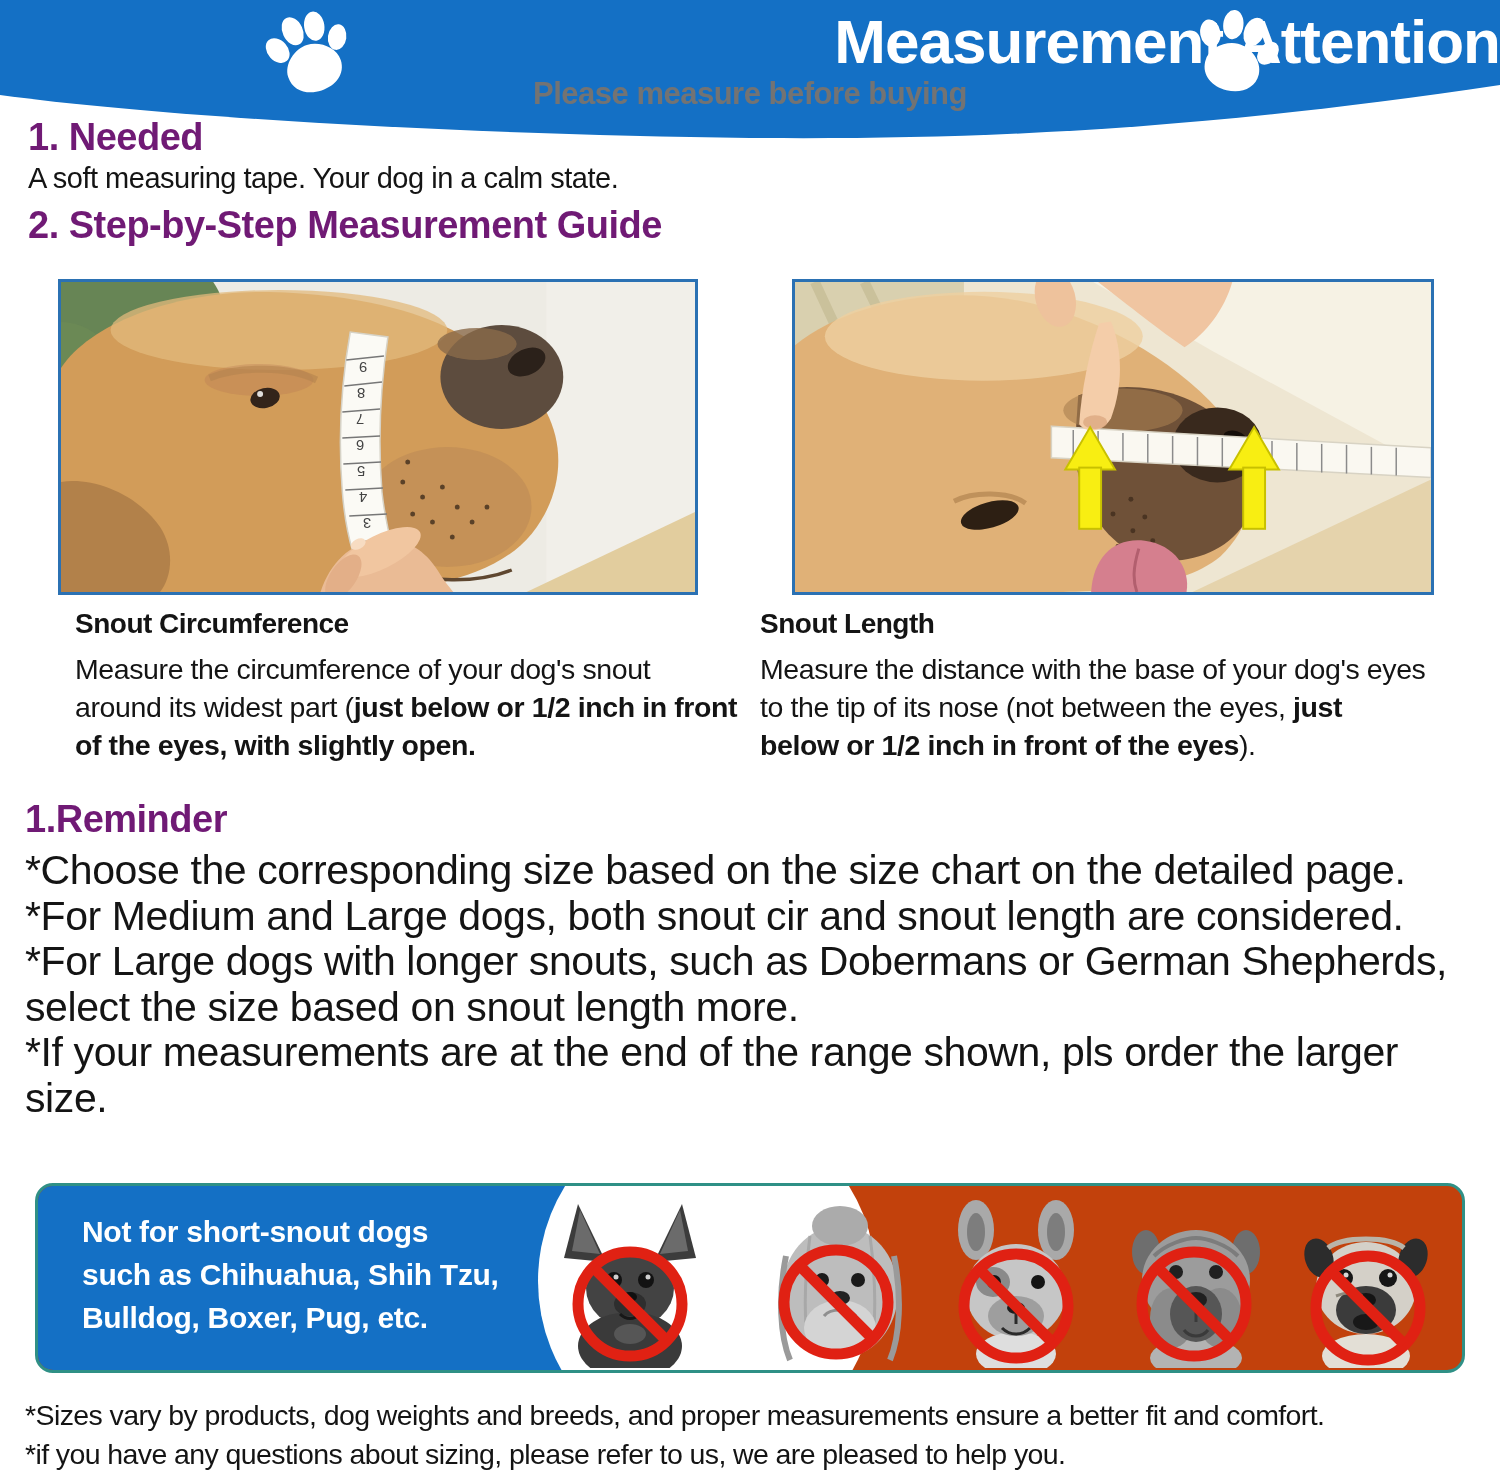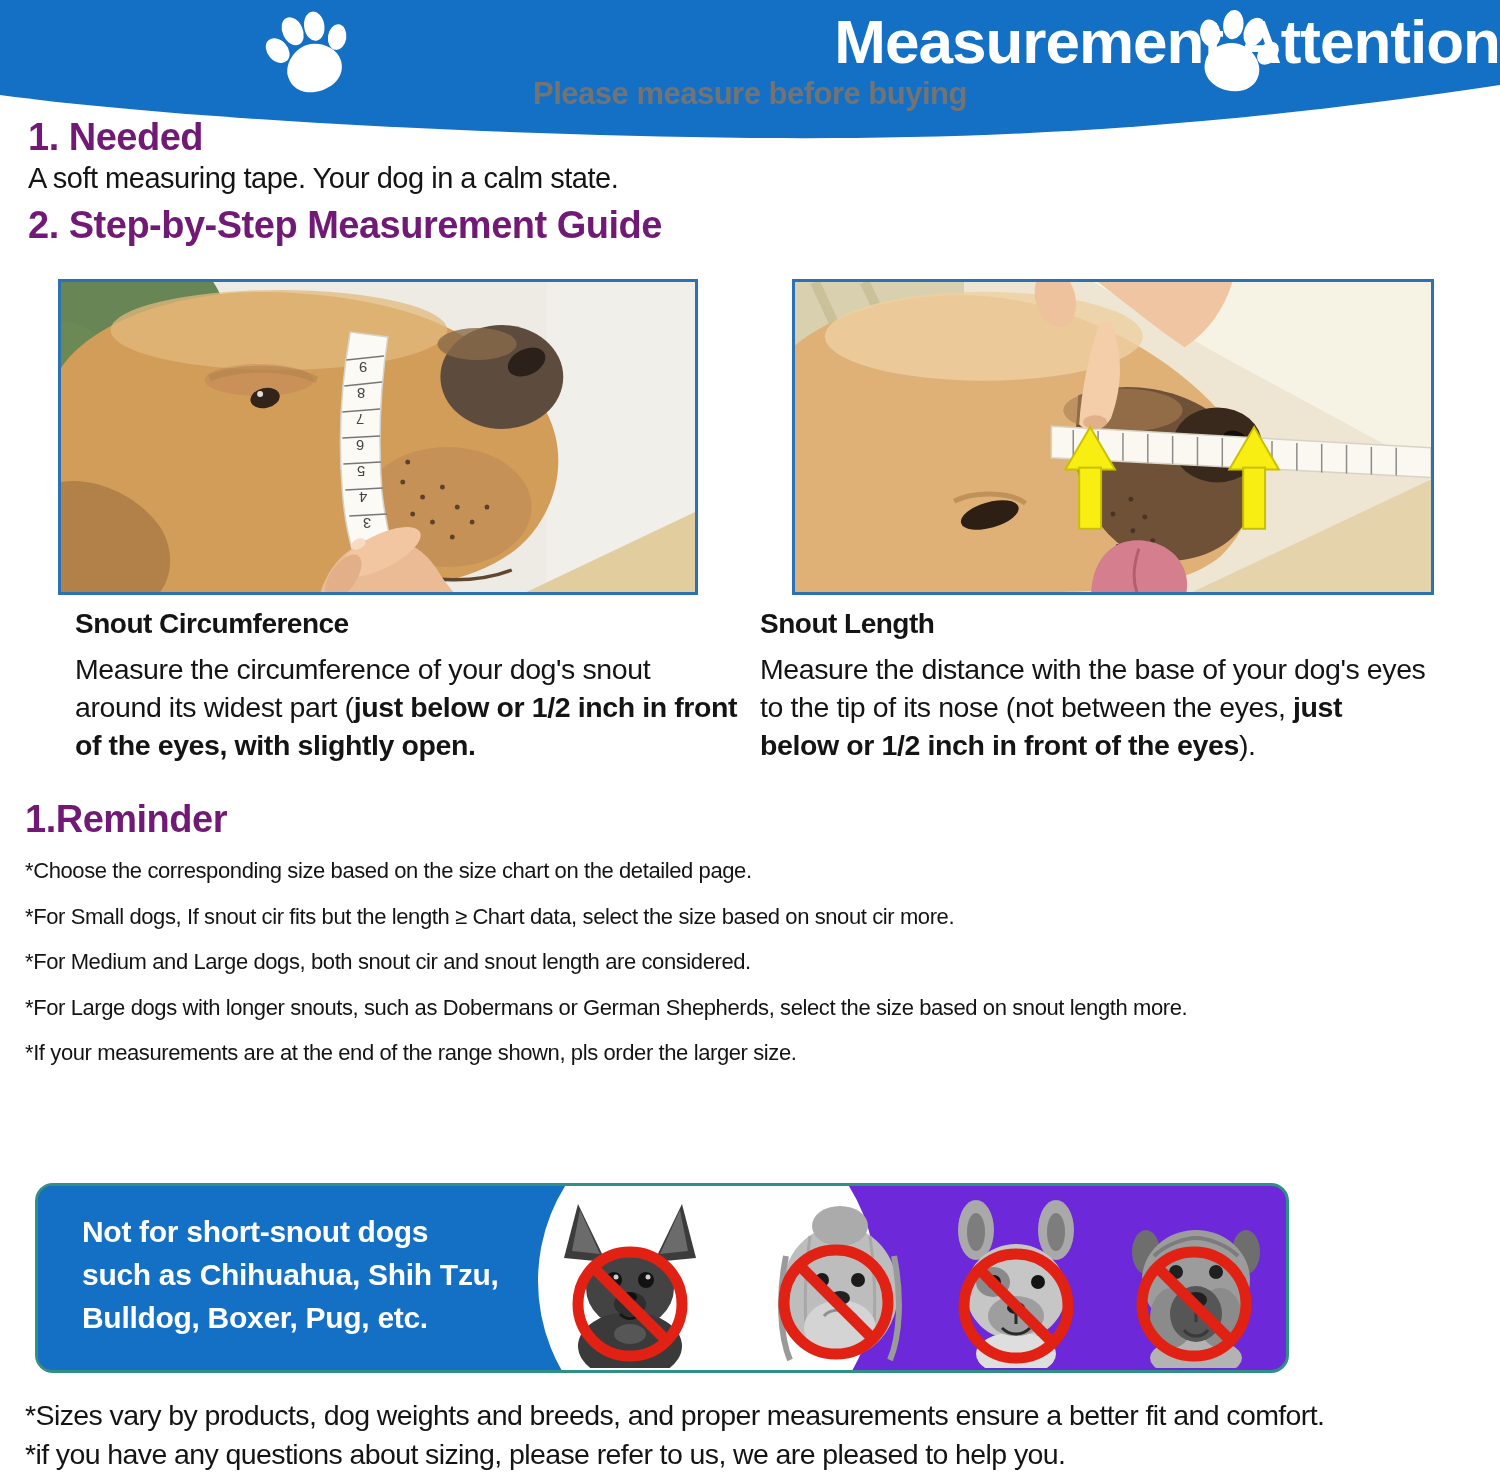--- a/index.html
+++ b/index.html
@@ -27,25 +27,25 @@
   .photo svg{display:block;width:100%;height:100%;}
 
   .caption{position:absolute;width:668px;}
   #caption-circumference{left:75px;top:608px;}
   #caption-length{left:760px;top:608px;}
   .cap-title{margin:0 0 10px 0;font-size:28px;font-weight:bold;letter-spacing:-0.5px;}
   .cap-text{margin:0;font-size:28.5px;line-height:38px;letter-spacing:-0.4px;}
 
   #reminder-heading{left:25px;top:798px;}
   #reminder-list{position:absolute;left:25px;top:848px;width:1445px;
-                 font-size:22px;line-height:45.5px;letter-spacing:-0.4px;}
+                 font-size:41px;line-height:45.5px;letter-spacing:-0.4px;}
   #reminder-list p{margin:0;}
 
-  #notfor-box{position:absolute;left:35px;top:1183px;width:1254px;height:190px;
-              border:3px solid #2F9086;border-radius:18px;background:#6d28d9;box-sizing:border-box;overflow:hidden;}
+  #notfor-box{position:absolute;left:35px;top:1183px;width:1430px;height:190px;
+              border:3px solid #2F9086;border-radius:18px;background:#c2410c;box-sizing:border-box;overflow:hidden;}
   #notfor-panel{position:absolute;left:0;top:0;width:530px;height:100%;background:#1470C5;border-radius:12px 0 0 12px;}
   #notfor-cut{position:absolute;left:500px;top:-80px;width:338px;height:350px;background:#ffffff;border-radius:50%;}
   #notfor-text{position:absolute;left:44px;top:24px;}
   .notfor-line{font-size:30px;font-weight:bold;color:#ffffff;line-height:43px;
                letter-spacing:-0.3px;white-space:nowrap;}
   .dogfig{position:absolute;top:10px;width:160px;height:172px;}
   .dogfig svg{position:absolute;left:0;top:0;width:160px;height:172px;}
   #dog-1{left:512px;} #dog-2{left:722px;} #dog-3{left:898px;} #dog-4{left:1078px;} #dog-5{left:1248px;}
 
   #footnotes{position:absolute;left:25px;top:1396px;font-size:28.5px;line-height:39px;letter-spacing:-0.6px;}
@@ -225,21 +225,20 @@
     <p class="cap-text"><span>Measure the circumference of your dog's snout around its widest part (</span><b>just below or 1/2 inch in front of the eyes, with slightly open.</b><span></span></p>
   </div>
   <div class="caption" id="caption-length">
     <p class="cap-title">Snout Length</p>
     <p class="cap-text"><span>Measure the distance with the base of your dog's eyes to the tip of its nose (not between the eyes, </span><b>just below or 1/2 inch in front of the eyes</b><span>).</span></p>
   </div>
 
   <div class="sec-heading" id="reminder-heading">1.Reminder</div>
   <div id="reminder-list">
     <p>*Choose the corresponding size based on the size chart on the detailed page.</p>
-    <p>*For Small dogs, If snout cir fits but the length ≥ Chart data, select the size based on snout cir more.</p>
     <p>*For Medium and Large dogs, both snout cir and snout length are considered.</p>
     <p>*For Large dogs with longer snouts, such as Dobermans or German Shepherds, select the size based on snout length more.</p>
     <p>*If your measurements are at the end of the range shown, pls order the larger size.</p>
   </div>
 
   <div id="notfor-box">
     <div id="notfor-panel"></div>
     <div id="notfor-cut"></div>
     <div id="notfor-text">
       <div class="notfor-line">Not for short-snout dogs</div>

